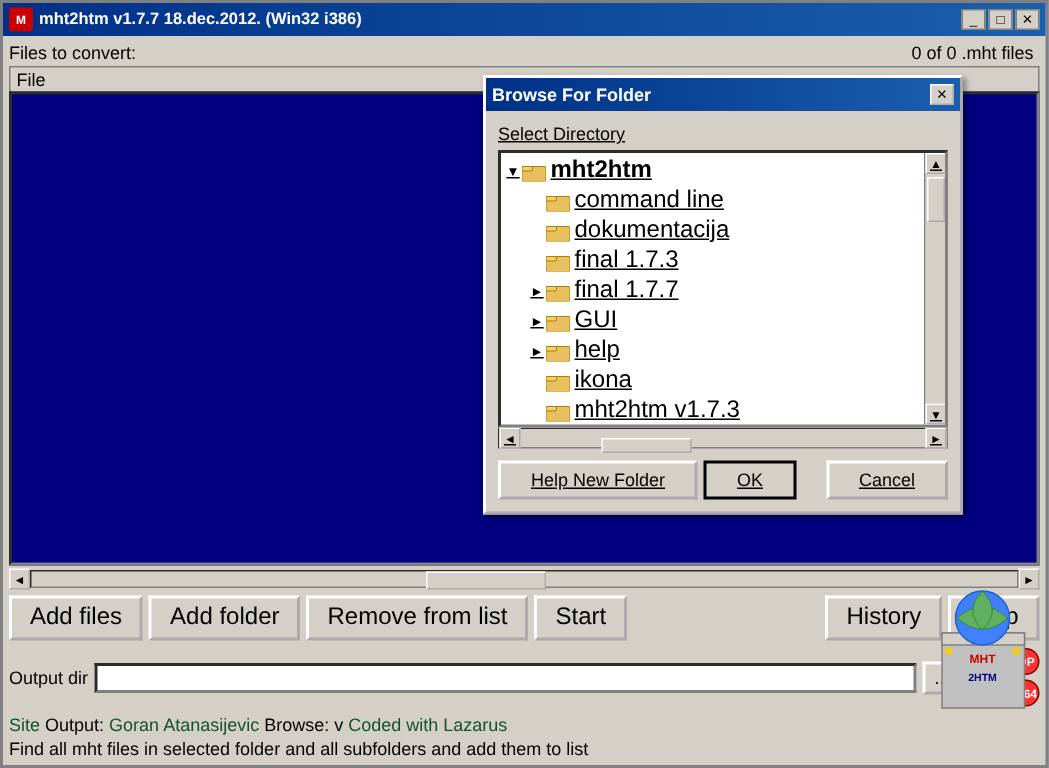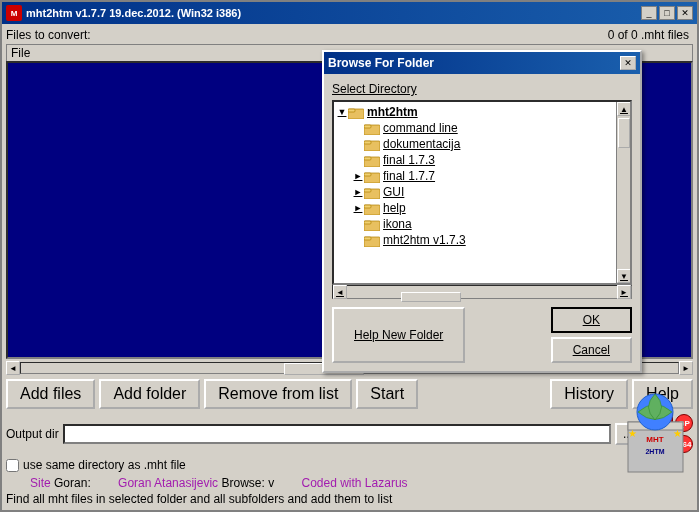--- a/index.html
+++ b/index.html
@@ -164,21 +164,21 @@
       align-items: center;
       gap: 4px;
       margin-top: 4px;
     }
 
     .footer-links {
       margin-top: 4px;
       font-size: 12px;
     }
 
-    .footer-links a { color: #a21caf; text-decoration: none; margin-left: 24px; }
+    .footer-links a { color: #14532d; text-decoration: none; }
 
     .status-bar {
       margin-top: 2px;
       font-size: 12px;
       color: #000;
     }
 
     
     .dialog-overlay {
       position: absolute;
@@ -259,21 +259,21 @@
 
     .tree-item .indent { display: inline-block; }
     .tree-item .expand-arrow {
       width: 12px;
       display: inline-block;
       text-align: center;
       font-size: 9px;
     }
 
     .tree-item .item-label {
-      font-size: 12px;
+      font-size: 16px;
     }
 
     .dialog-buttons {
       display: flex;
       justify-content: space-between;
       margin-top: 8px;
     }
 
     .dialog-btn {
       background: #d4d0c8;
@@ -288,21 +288,21 @@
     }
   </style>
 </head>
 <body>
 
 <div class="main-window">
 
   <div class="title-bar">
     <div class="title-bar-left">
       <div class="title-icon">M</div>
-      <span>mht2htm v1.7.7  19.dec.2012.  (Win32 i386)</span>
+      <span>mht2htm v1.7.7  18.dec.2012.  (Win32 i386)</span>
     </div>
     <div class="title-controls">
       <button class="title-btn">_</button>
       <button class="title-btn">□</button>
       <button class="title-btn close">✕</button>
     </div>
   </div>
 
   <div class="main-content">
     <div class="top-bar">
@@ -350,28 +350,24 @@
             </div>
             <div style="display:flex;align-items:center;gap:2px;">
               <div style="width:28px;height:20px;background:#cc0000;border:1px solid #800000;display:flex;align-items:center;justify-content:center;font-size:8px;color:white;font-weight:bold;">HTM</div>
               <div style="width:18px;height:18px;background:#ff3333;border-radius:50%;border:1px solid #800000;display:flex;align-items:center;justify-content:center;font-size:7px;color:white;cursor:pointer;">
                 <span style="font-size:8px;font-weight:bold;">B64</span>
               </div>
             </div>
           </div>
         </div>
 
-        <div class="checkbox-row">
-          <input type="checkbox" style="">
-          <label>use same directory as .mht file</label>
-        </div>
 
         <div class="footer-links">
           <a href="#">Site</a>
-          <span>Goran:</span>
+          <span>Output:</span>
           <a href="#">Goran Atanasijevic</a>
           <span>Browse: v</span>
           <a href="#">Coded with Lazarus</a>
         </div>
 
         <div class="status-bar">
           <span>Find all mht files in selected folder and all subfolders and add them to list</span>
         </div>
       </div>
 
@@ -506,21 +502,21 @@
         <div style="height:14px;display:flex;align-items:center;border:1px inset #808080;background:#d4d0c8;">
           <div style="width:14px;height:14px;background:#d4d0c8;border:1px outset #fff;display:flex;align-items:center;justify-content:center;font-size:8px;cursor:pointer;">◄</div>
           <div style="flex:1;position:relative;">
             <div style="width:60px;height:10px;background:#d4d0c8;border:1px outset #fff;position:absolute;left:20%;"></div>
           </div>
           <div style="width:14px;height:14px;background:#d4d0c8;border:1px outset #fff;display:flex;align-items:center;justify-content:center;font-size:8px;cursor:pointer;">►</div>
         </div>
 
         <div class="dialog-buttons">
           <button class="dialog-btn">Help New Folder</button>
-          <div style="display:flex;gap:4px;flex-direction:column;">
+          <div style="display:flex;gap:20px;">
             <button class="dialog-btn ok">OK</button>
             <button class="dialog-btn">Cancel</button>
           </div>
         </div>
       </div>
     </div>
   </div>
 </div>
 
 </body></html>

